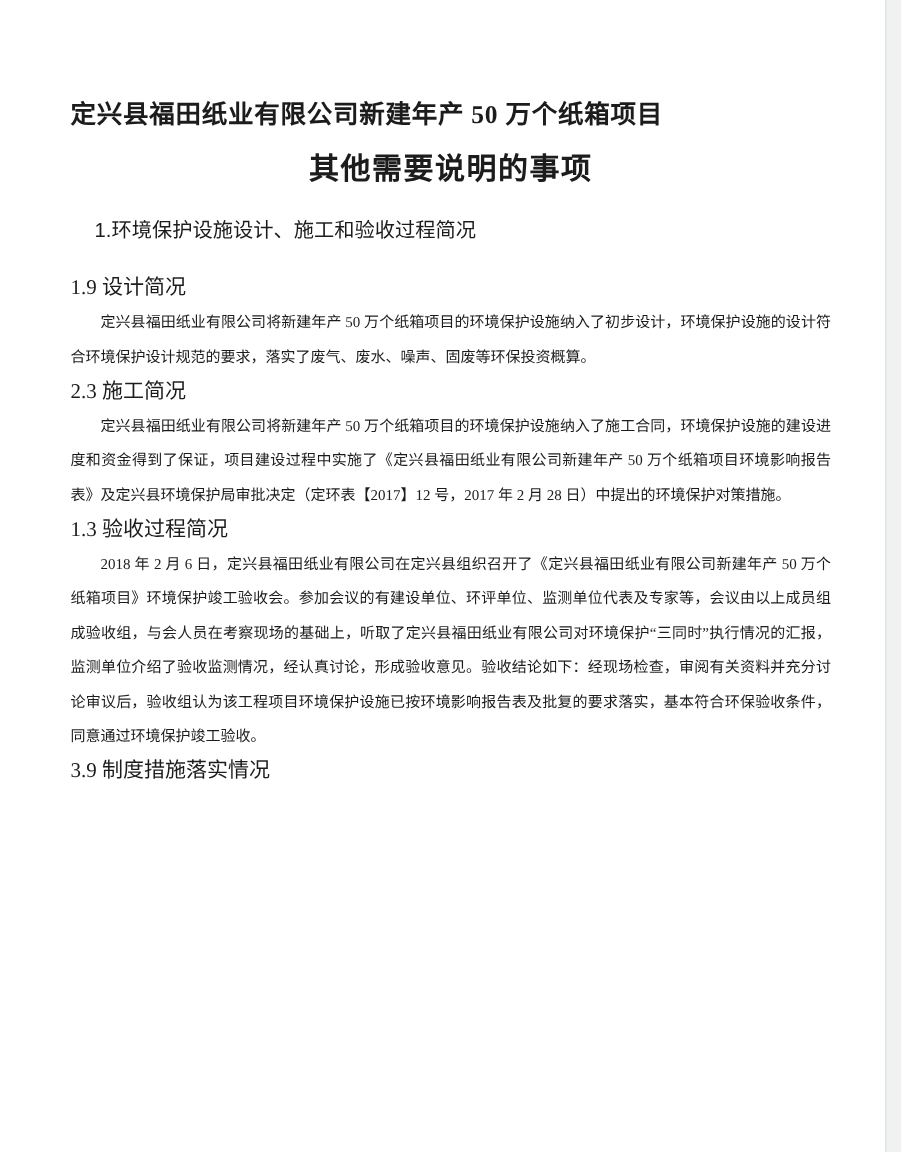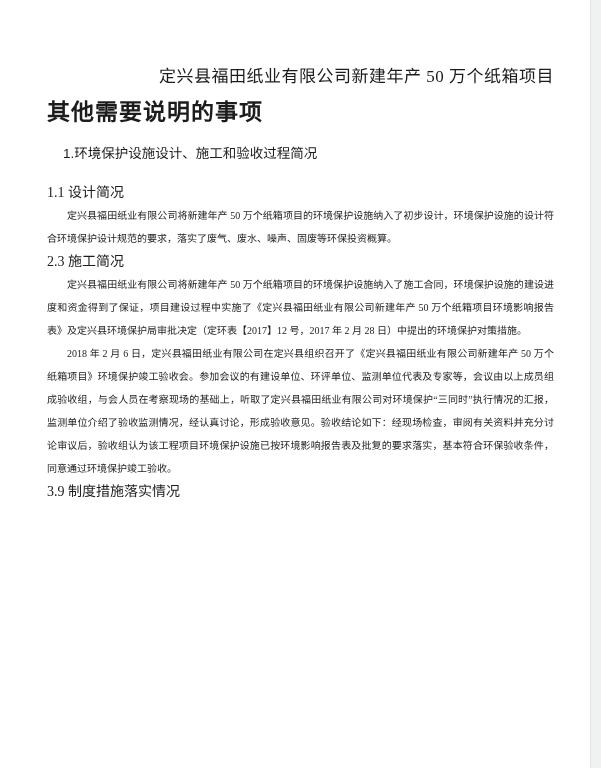--- a/index.html
+++ b/index.html
@@ -20,29 +20,30 @@
     top: 0;
     left: 0;
     width: 601px;
     height: 768px;
     box-sizing: border-box;
     padding: 64px 47px 0 47px;
     background: #ffffff;
   }
   .doc-title {
     font-size: 17px;
-    font-weight: normal;
-    text-align: right;
+    font-weight: bold;
+    text-align: left;
     line-height: 26px;
     margin: 0 0 10px 0;
     letter-spacing: 0.5px;
   }
   .doc-subtitle {
-    font-size: 23px;
+    font-size: 20px;
     font-weight: bold;
+    text-align: center;
     line-height: 26px;
     margin: 0 0 0 0;
     letter-spacing: 1px;
   }
   .sec-h1 {
     font-family: "Liberation Sans", "DejaVu Sans", sans-serif;
     font-size: 13.5px;
     line-height: 23px;
     margin: 16px;
   }
@@ -71,24 +72,25 @@
   }
 </style>
 </head>
 <body>
 
 <div class="page">
   <h1 class="doc-title">定兴县福田纸业有限公司新建年产 50 万个纸箱项目</h1>
   <h2 class="doc-subtitle">其他需要说明的事项</h2>
 
   <div class="sec-h1">1.环境保护设施设计、施工和验收过程简况</div>
-  <div class="sec-h2">1.1 设计简况</div>
+  <div class="sec-h2">1.9 设计简况</div>
   <p class="para">定兴县福田纸业有限公司将新建年产 50 万个纸箱项目的环境保护设施纳入了初步设计，环境保护设施的设计符合环境保护设计规范的要求，落实了废气、废水、噪声、固废等环保投资概算。</p>
 
   <div class="sec-h2">2.3 施工简况</div>
   <p class="para">定兴县福田纸业有限公司将新建年产 50 万个纸箱项目的环境保护设施纳入了施工合同，环境保护设施的建设进度和资金得到了保证，项目建设过程中实施了《定兴县福田纸业有限公司新建年产 50 万个纸箱项目环境影响报告表》及定兴县环境保护局审批决定（定环表【2017】12 号，2017 年 2 月 28 日）中提出的环境保护对策措施。</p>
 
+  <div class="sec-h2">1.3 验收过程简况</div>
   <p class="para">2018 年 2 月 6 日，定兴县福田纸业有限公司在定兴县组织召开了《定兴县福田纸业有限公司新建年产 50 万个纸箱项目》环境保护竣工验收会。参加会议的有建设单位、环评单位、监测单位代表及专家等，会议由以上成员组成验收组，与会人员在考察现场的基础上，听取了定兴县福田纸业有限公司对环境保护“三同时”执行情况的汇报，监测单位介绍了验收监测情况，经认真讨论，形成验收意见。验收结论如下：经现场检查，审阅有关资料并充分讨论审议后，验收组认为该工程项目环境保护设施已按环境影响报告表及批复的要求落实，基本符合环保验收条件，同意通过环境保护竣工验收。</p>
 
   <div class="sec-h2">3.9 制度措施落实情况</div>
 </div>
 
 <div class="right-gutter"></div>
 
 </body></html>

